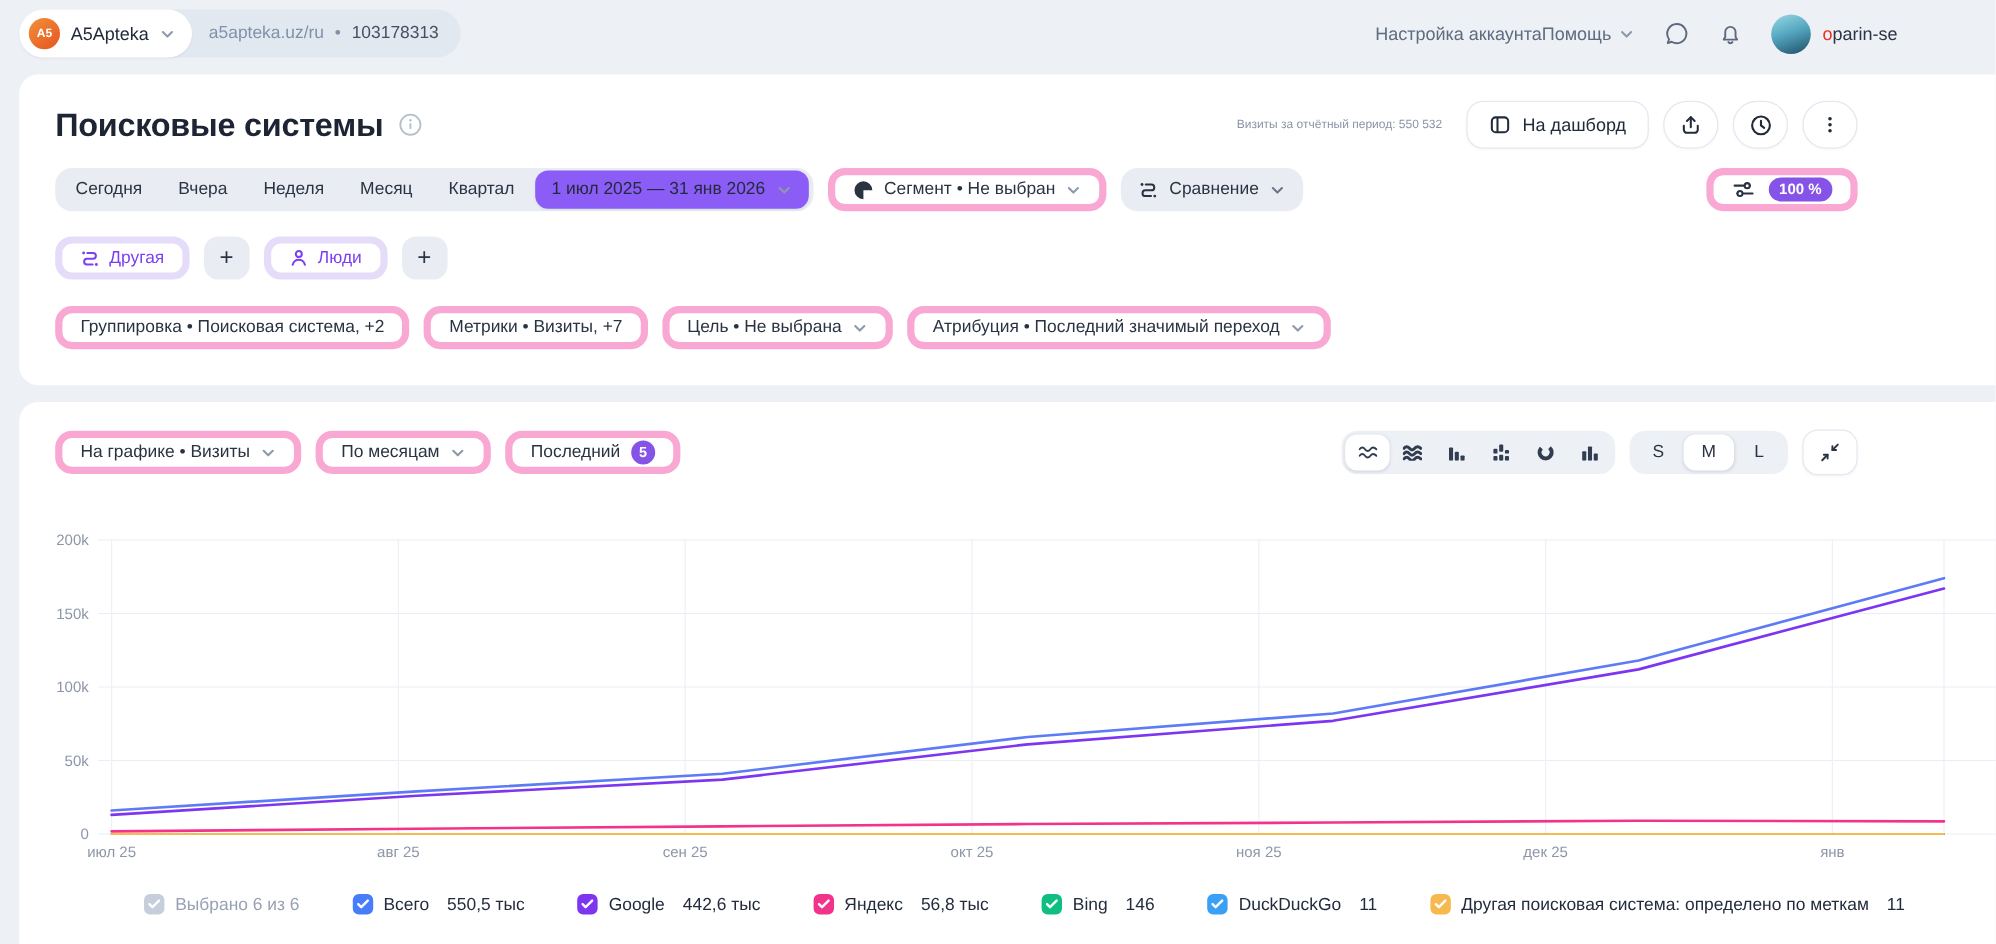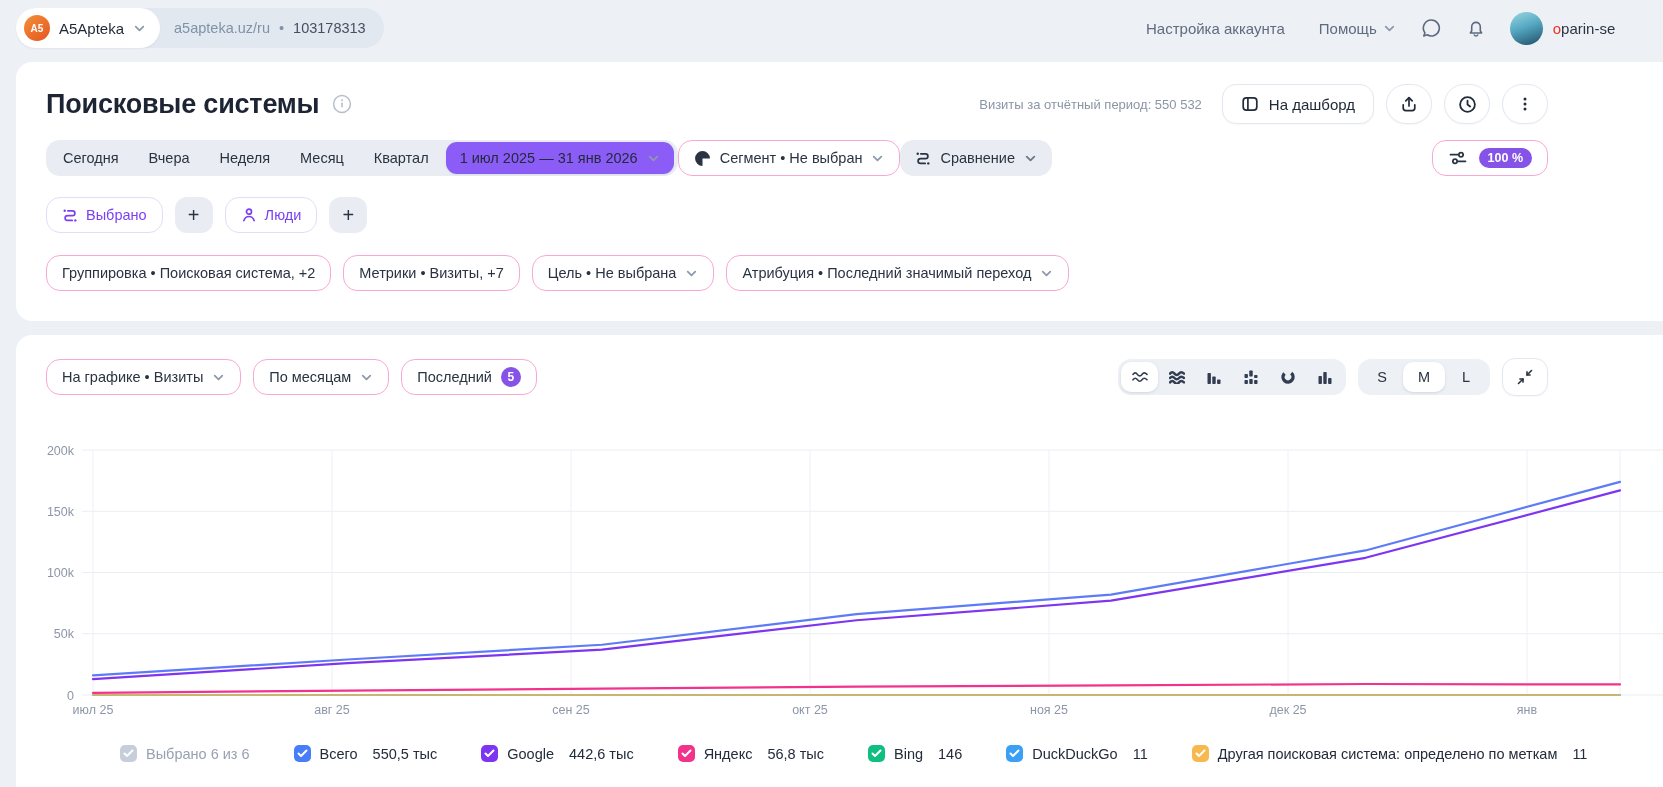--- a/index.html
+++ b/index.html
@@ -18,45 +18,45 @@
   .topbar { height:56px; display:flex; align-items:center; padding-left:16px; position:relative; }
   .switcher { display:flex; align-items:center; background:#e2e8f0; border-radius:20px; height:40px; cursor:pointer; }
   .switcher-main { display:flex; align-items:center; gap:9px; background:#fff; border-radius:20px; height:40px; padding:0 14px 0 8px; box-shadow:0 1px 2px rgba(30,40,60,.06); font-size:15px; color:#1f2838; }
   .counter-logo { width:26px; height:26px; border-radius:50%; background:linear-gradient(140deg,#f2913a,#e55420); color:#fff; font-size:10px; font-weight:700; display:flex; align-items:center; justify-content:center; }
   .switcher-meta { padding:0 18px 0 14px; display:flex; gap:9px; align-items:center; font-size:14.5px; }
   .site-link { color:#7e92aa; }
   .dot-sep { color:#7e92aa; }
   .counter-id { color:#454f61; }
   .topbar-right { position:absolute; left:1146px; top:0; height:56px; display:flex; align-items:center; white-space:nowrap; font-size:15px; color:#5f6b7e; }
   .tb-link { cursor:pointer; }
-  .help-wrap { display:flex; align-items:center; gap:6px; margin-left:34px; cursor:pointer; }
+  .help-wrap { display:flex; align-items:center; gap:6px; cursor:pointer; }
   .tb-icon { margin-left:24px; cursor:pointer; display:flex; }
   .avatar { width:33px; height:33px; border-radius:50%; margin-left:24px; background:linear-gradient(160deg,#9ad8e2 0%,#56a8c2 45%,#1f4d66 100%); cursor:pointer; flex:none; }
   .username { margin-left:10px; color:#2b3444; cursor:pointer; }
   .username .first { color:#ef3124; }
 
   
   .card { background:#fff; border-radius:16px; width:1671px; margin-left:16px; }
   .card1 { margin-top:6px; padding:22px 0 30px 30px; }
   .card2 { margin-top:14px; height:490px; padding-top:23px; position:relative; }
 
   .title-row { display:flex; justify-content:space-between; align-items:center; width:1502px;gap:44px; }
   .title-left { display:flex; align-items:center; gap:13px; }
   h1 { font-size:27px; font-weight:700; color:#1d2434; letter-spacing:-.2px; }
   .title-right { display:flex; align-items:center; gap:12px; }
-  .summary { font-size:13px; color:#8b95a6; margin-right:8px; }
+  .summary { font-size:10px; color:#8b95a6; margin-right:8px; }
   .btn { background:#fff; border:1px solid #e3e8f0; border-radius:14px; height:40px; display:flex; align-items:center; justify-content:center; gap:10px; padding:0 18px; font-size:15px; color:#222b3a; cursor:pointer; box-shadow:0 1px 2px rgba(30,40,60,.04); }
   .btn-round { width:46px; padding:0; border-radius:20px; }
 
   .tabs-row { margin-top:16px; display:flex; justify-content:space-between; align-items:center; width:1502px; }
-  .tabs-left { display:flex; gap:0; align-items:flex-end; }
+  .tabs-left { display:flex; gap:12px; align-items:flex-end; }
   .seg-tabs { background:#e9edf3; border-radius:14px; height:36px; display:flex; align-items:center; padding:0 2px; }
   .seg-tab { padding:0 15px; font-size:14.5px; color:#2a3342; cursor:pointer; line-height:36px; }
   .seg-active { background:#8b5cf6; border-radius:11px; height:32px; margin:0 2px; display:flex; align-items:center; gap:9px; padding:0 14px; box-shadow:0 1px 2px rgba(30,40,60,.08); cursor:pointer; }
-  .pill { height:36px; border:1px solid #f9a8d4; border-radius:14px; background:#fff; display:inline-flex; align-items:center; gap:9px; padding:0 15px; font-size:14.5px; color:#2a3342; cursor:pointer; }
+  .pill { height:36px; border:6px solid #f9a8d4; border-radius:14px; background:#fff; display:inline-flex; align-items:center; gap:9px; padding:0 15px; font-size:14.5px; color:#2a3342; cursor:pointer; }
   .pill-gray { background:#e9edf3; border:none; }
   .badge { background:#8553e8; color:#fff; font-size:12.5px; font-weight:700; border-radius:12px; padding:3px 9px; }
   .badge-circle { width:20px; height:20px; border-radius:50%; background:#8553e8; color:#fff; font-size:12px; font-weight:700; display:flex; align-items:center; justify-content:center; padding:0; }
 
   .metrics-row { margin-top:21px; display:flex; gap:12px; align-items:center; }
   .metric-pill { color:#7b40f2; border-color:#e5dcfa; gap:8px; }
   .btn-plus { width:38px; height:36px; background:#e9edf3; border:none; border-radius:12px; font-size:20px; color:#2a3342; display:flex; align-items:center; justify-content:center; cursor:pointer; box-shadow:none; }
 
   .chips-row { margin-top:22px; display:flex; gap:12px; }
 
@@ -242,21 +242,21 @@
 
   <div class="metrics-row">
     <span class="pill metric-pill">
       <span style="display:flex;">
         <svg width="16" height="16" viewBox="0 0 16 16" fill="none" stroke="currentColor" stroke-width="1.7" stroke-linecap="round">
             <circle cx="2.7" cy="3.8" r="1.2" fill="currentColor" stroke="none"></circle>
             <path d="M5.8 3.8h4.7a2.4 2.4 0 0 1 0 4.8H5.5a2.4 2.4 0 0 0 0 4.8h4.7"></path>
             <circle cx="13.3" cy="13.4" r="1.2" fill="currentColor" stroke="none"></circle>
           </svg>
       </span>
-      <span>Выбрано</span>
+      <span>Другая</span>
     </span>
     <button class="btn btn-plus">
         <span>+</span>
       </button>
     <span class="pill metric-pill">
       <span style="display:flex;">
         <svg width="16" height="16" viewBox="0 0 16 16" fill="none" stroke="currentColor" stroke-width="1.7">
             <circle cx="8" cy="4.7" r="2.5"></circle>
             <path d="M2.9 13.6c.8-2.7 2.8-4.1 5.1-4.1s4.3 1.4 5.1 4.1" stroke-linecap="round"></path>
           </svg>

